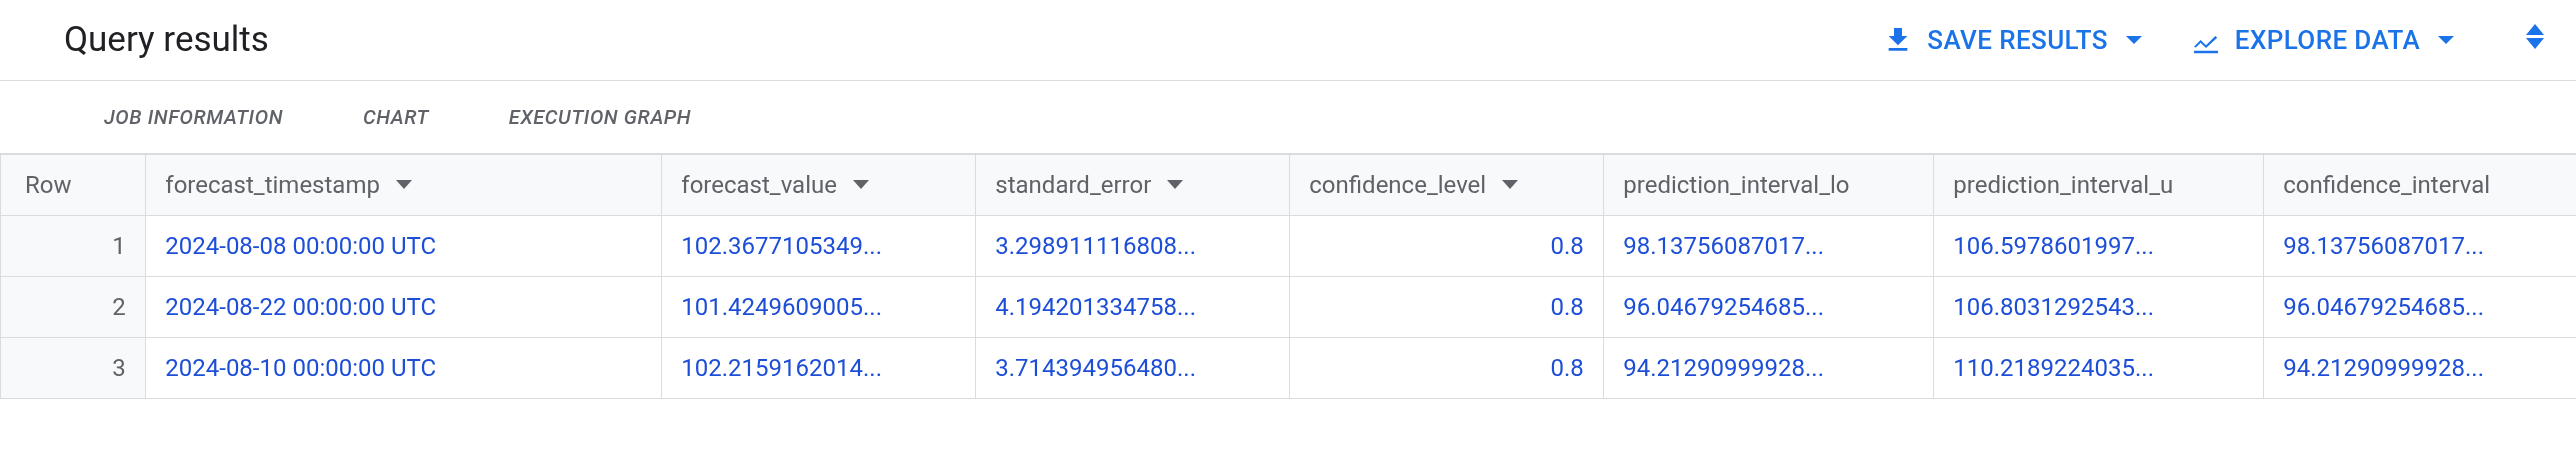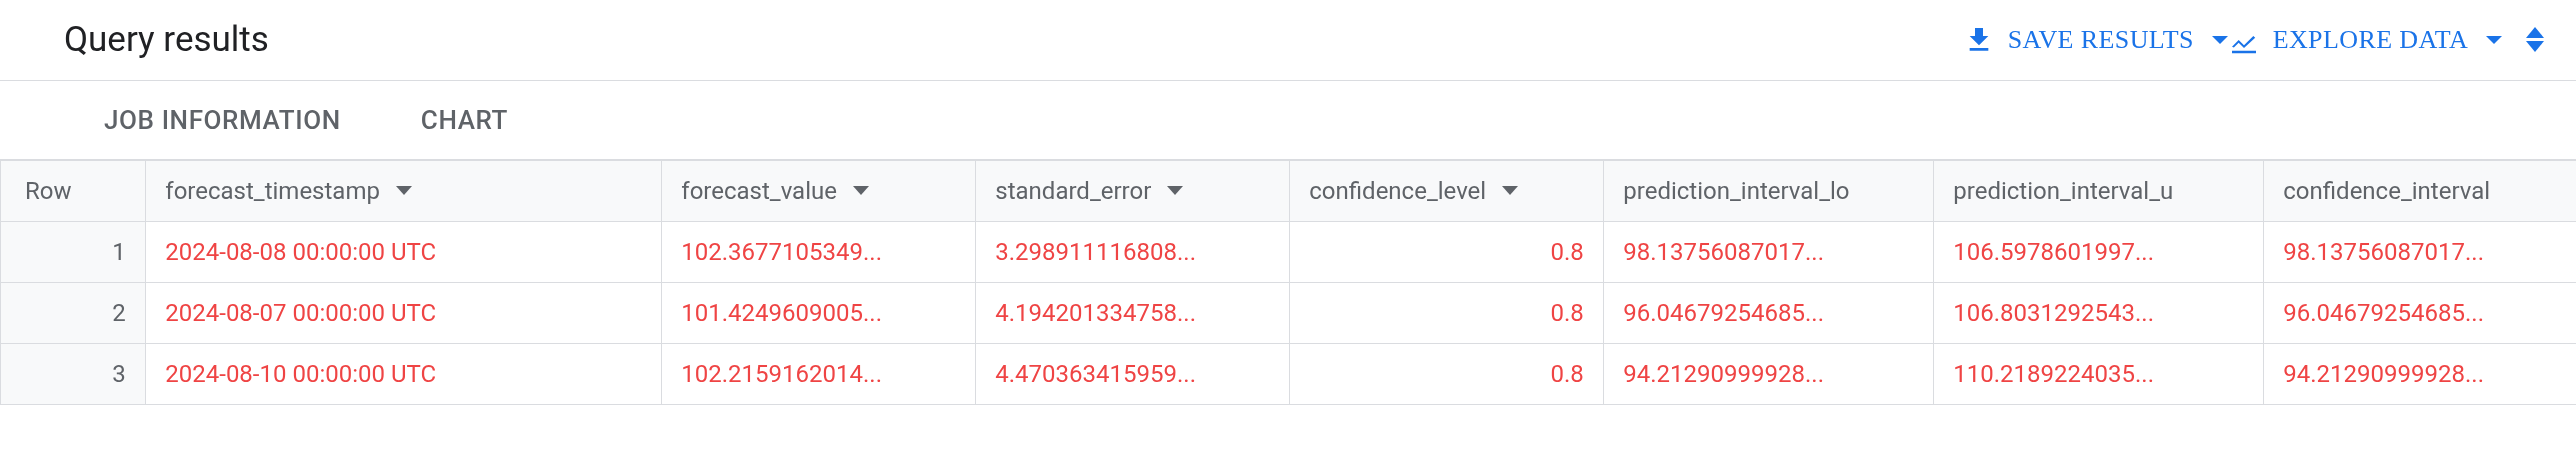--- a/index.html
+++ b/index.html
@@ -28,22 +28,21 @@
       font-size: 35px;
       font-weight: 400;
       color: #202124;
       border-bottom: 1.6px solid #dadce0;
     }
     .header-title {
       flex: 1;
     }
     .header-actions {
       display: flex;
-      align-items: center;
-      font-family: Liberation Serif, serif;
+      gap: 48px;
     }
     .header-btn {
       display: flex;
       align-items: center;
       gap: 13px;
       color: #1a73e8;
       font-size: 26px;
       font-weight: 500;
       letter-spacing: 0.4px;
       cursor: pointer;
@@ -83,26 +82,27 @@
       border-right: 9.7px solid transparent;
       border-top: 11.3px solid #1a73e8;
     }
     .tabs {
       display: flex;
       padding: 0 32px 0 64px;
       border-bottom: 1.6px solid #dadce0;
     }
     .tab {
       padding: 24px 40px;
-      font-size: 26px;
+      font-size: 20px;
       font-weight: 500;
       letter-spacing: 0.6px;
       color: #5f6368;
       cursor: pointer;
       position: relative;
+      font-style: italic;
     }
     .tab.active {
       color: #1a73e8;
     }
     .tab.active::after {
       content: '';
       position: absolute;
       bottom: -1.6px;
       left: 16px;
       right: 16px;
@@ -142,21 +142,21 @@
     th .sort-caret {
       width: 0;
       height: 0;
       border-left: 8px solid transparent;
       border-right: 8px solid transparent;
       border-top: 9.7px solid #5f6368;
     }
     td {
       padding: 16px 19.3px;
       font-size: 24px;
-      color: #ef4444;
+      color: #1d4ed8;
       border: 0.8px solid #dadce0;
       white-space: nowrap;
       overflow: hidden;
       text-overflow: clip;
     }
     td.row-num {
       text-align: right;
       background: #f8f9fa;
       color: #5f6368;
     }
@@ -195,20 +195,21 @@
       <div class="expand-btn">
         <div class="chev-up"></div>
         <div class="chev-down"></div>
       </div>
     </div>
   </div>
 
   <div class="tabs">
     <div class="tab">JOB INFORMATION</div>
     <div class="tab">CHART</div>
+    <div class="tab">EXECUTION GRAPH</div>
   </div>
 
   <div class="table-wrapper">
     <table>
       <thead>
         <tr>
           <th class="row-col">
             <span>Row</span>
           </th>
           <th class="col-ts">
@@ -258,33 +259,33 @@
           <td>2024-08-08 00:00:00 UTC</td>
           <td>102.3677105349...</td>
           <td>3.298911116808...</td>
           <td class="num-right">0.8</td>
           <td>98.13756087017...</td>
           <td>106.5978601997...</td>
           <td>98.13756087017...</td>
         </tr>
         <tr>
           <td class="row-num">2</td>
-          <td>2024-08-07 00:00:00 UTC</td>
+          <td>2024-08-22 00:00:00 UTC</td>
           <td>101.4249609005...</td>
           <td>4.194201334758...</td>
           <td class="num-right">0.8</td>
           <td>96.04679254685...</td>
           <td>106.8031292543...</td>
           <td>96.04679254685...</td>
         </tr>
         <tr>
           <td class="row-num">3</td>
           <td>2024-08-10 00:00:00 UTC</td>
           <td>102.2159162014...</td>
-          <td>4.470363415959...</td>
+          <td>3.714394956480...</td>
           <td class="num-right">0.8</td>
           <td>94.21290999928...</td>
           <td>110.2189224035...</td>
           <td>94.21290999928...</td>
         </tr>
       </tbody>
     </table>
   </div>
 </div>
 

